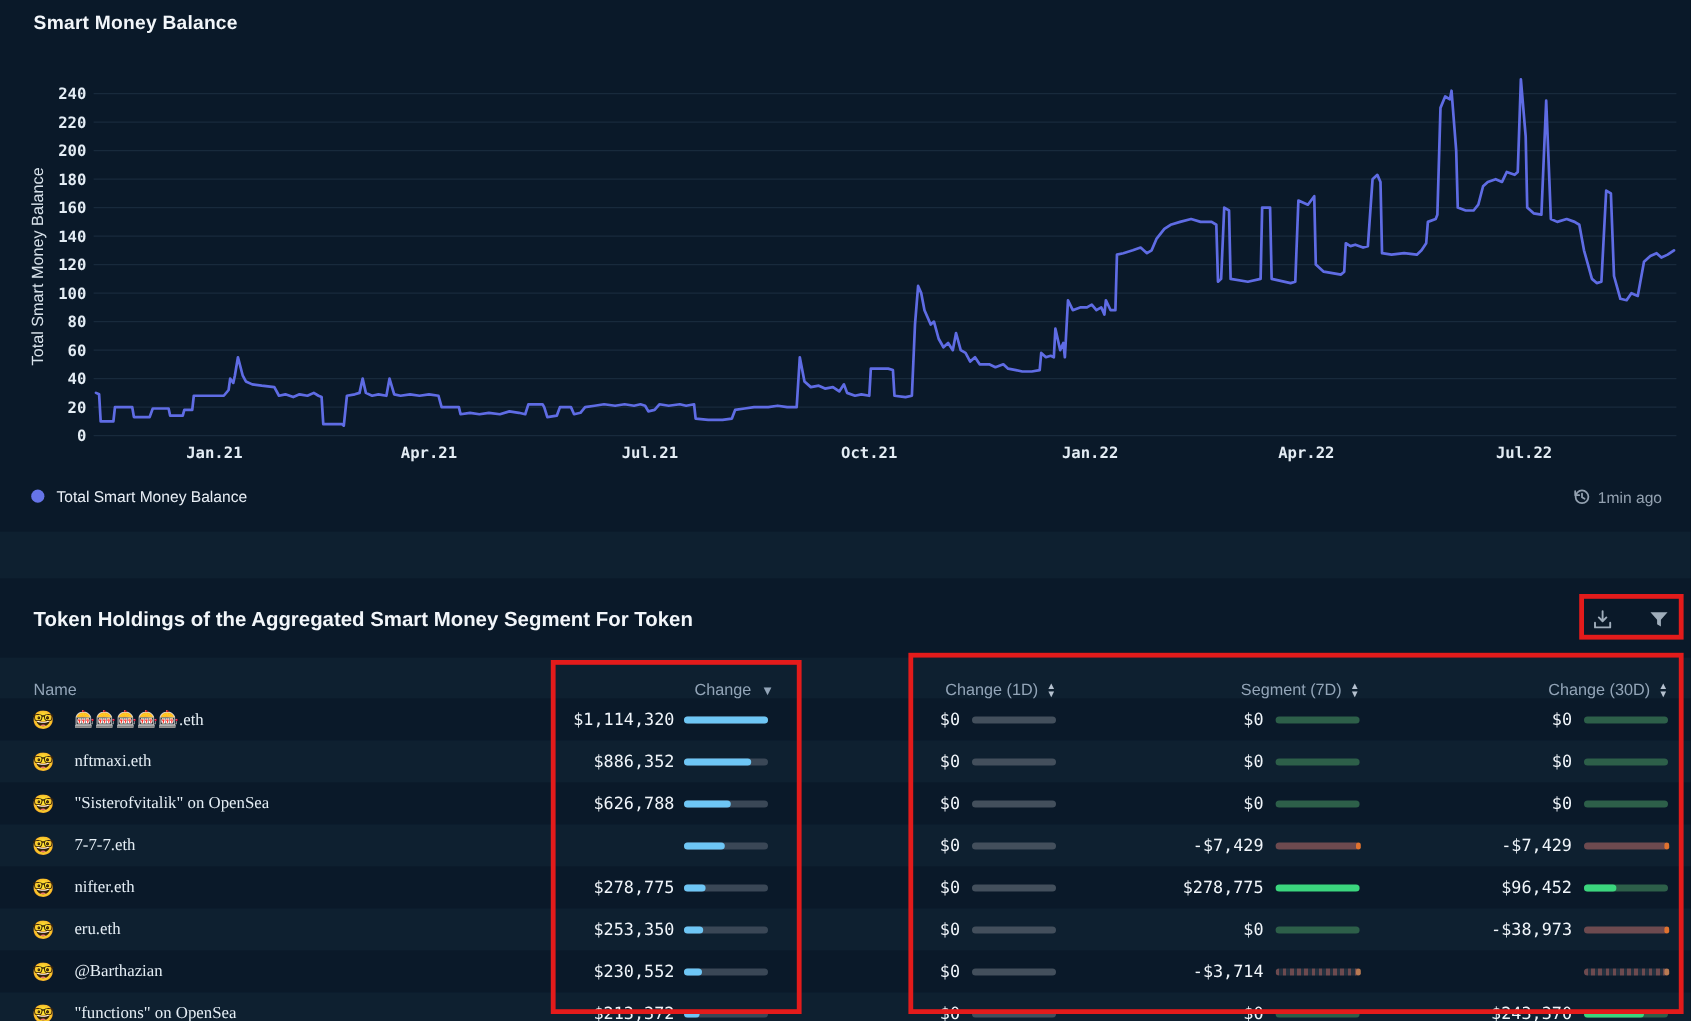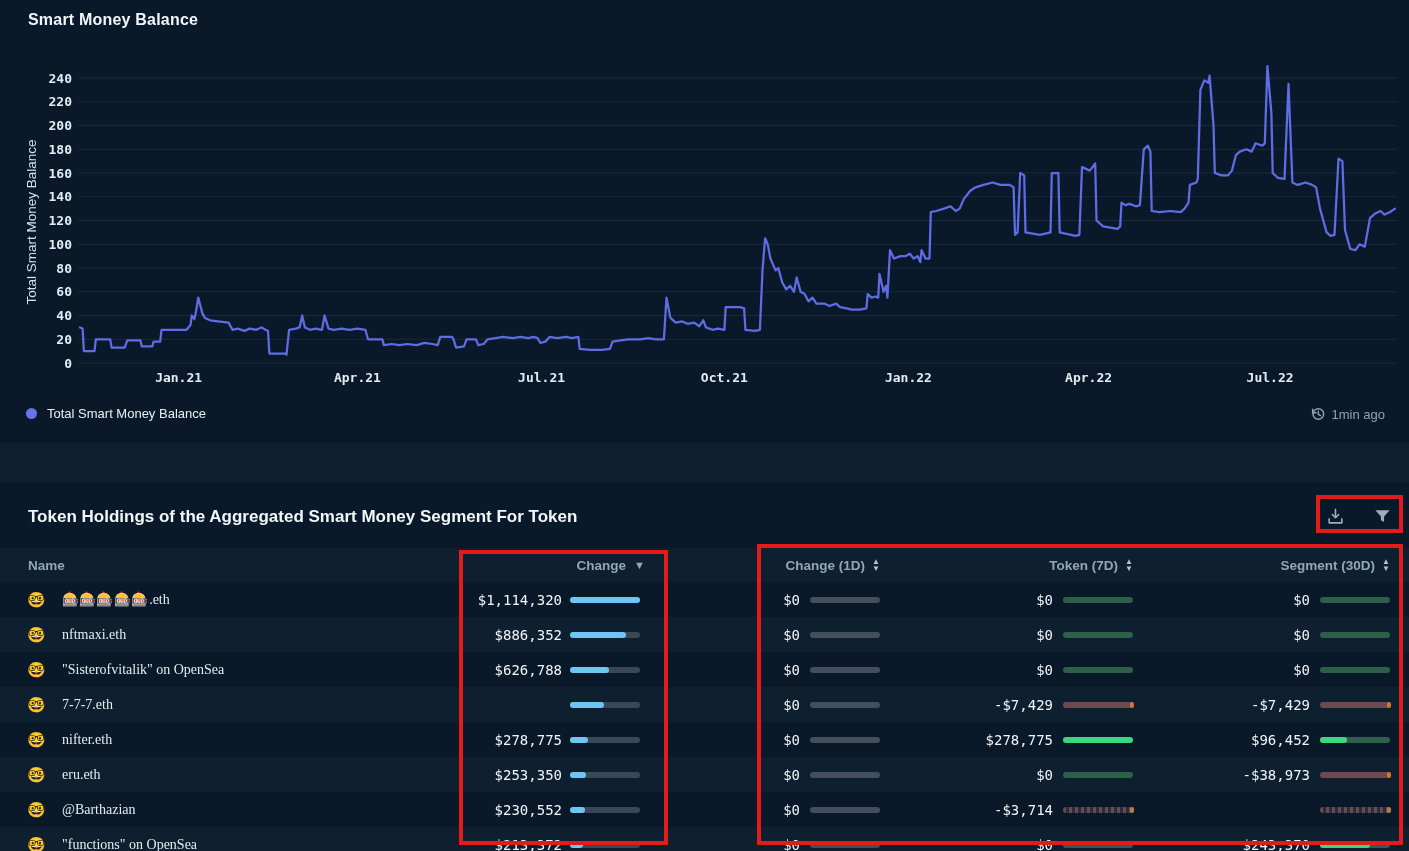--- a/index.html
+++ b/index.html
@@ -22,22 +22,22 @@
   
   .panel-gap { position:absolute; left:0; top:443px; width:1409px; height:39px; background:#0e2030; }
   
   .table-title {
     position:absolute; top:507px; left:28px;
     font-size:17px; font-weight:bold; color:#f2f6fa;
   }
   .table-actions { position:absolute; top:505px; left:1324px; display:flex; gap:24px; }
   .icon-btn { background:none; border:none; cursor:pointer; padding:2px; display:flex; }
   .thead { position:absolute; top:548px; left:0; width:1409px; height:34px; background:#0e2030; }
-  .th { position:absolute; top:0; height:34px; display:flex; align-items:center;
-        font-size:13.5px; font-weight:bold; color:#93a5b8; }
+  .th { position:absolute; top:0; height:34px; display:flex; align-items:flex-end;
+        font-size:13.5px; font-weight:normal; color:#93a5b8; }
   .th.right { justify-content:flex-end; }
   .caret-down { margin-left:8px; font-size:11px; color:#93a5b8; }
   .sort-both { display:flex; flex-direction:column; margin-left:7px; font-size:8px; line-height:7px; color:#b6c2d0; }
   #rows { position:absolute; top:582px; left:0; width:1409px; }
   .row { position:relative; width:1409px; height:35px; }
   .row.alt { background:#0e2030; }
   .cell-emoji { position:absolute; left:27px; top:0; height:35px; display:flex; align-items:center; font-size:15px; }
   .cell-name { position:absolute; left:62px; top:0; height:35px; display:flex; align-items:center;
                font-family:Liberation Serif, serif; font-size:14px; color:#e4edf4; }
   .val { position:absolute; top:0; height:35px; display:flex; align-items:center; justify-content:flex-end;
@@ -139,28 +139,28 @@
       <span class="caret-down">▼</span>
     </div>
     <div class="th right" style="left:640px; width:240px;">
       <span>Change (1D)</span>
       <span class="sort-both">
           <span>▲</span>
           <span>▼</span>
         </span>
     </div>
     <div class="th right" style="left:895px; width:238px;">
-      <span>Token (7D)</span>
+      <span>Segment (7D)</span>
       <span class="sort-both">
           <span>▲</span>
           <span>▼</span>
         </span>
     </div>
     <div class="th right" style="left:1145px; width:245px;">
-      <span>Segment (30D)</span>
+      <span>Change (30D)</span>
       <span class="sort-both">
           <span>▲</span>
           <span>▼</span>
         </span>
     </div>
   </div>
 
   <div id="rows">
       <div class="row">
         <span class="cell-emoji">🤓</span>

